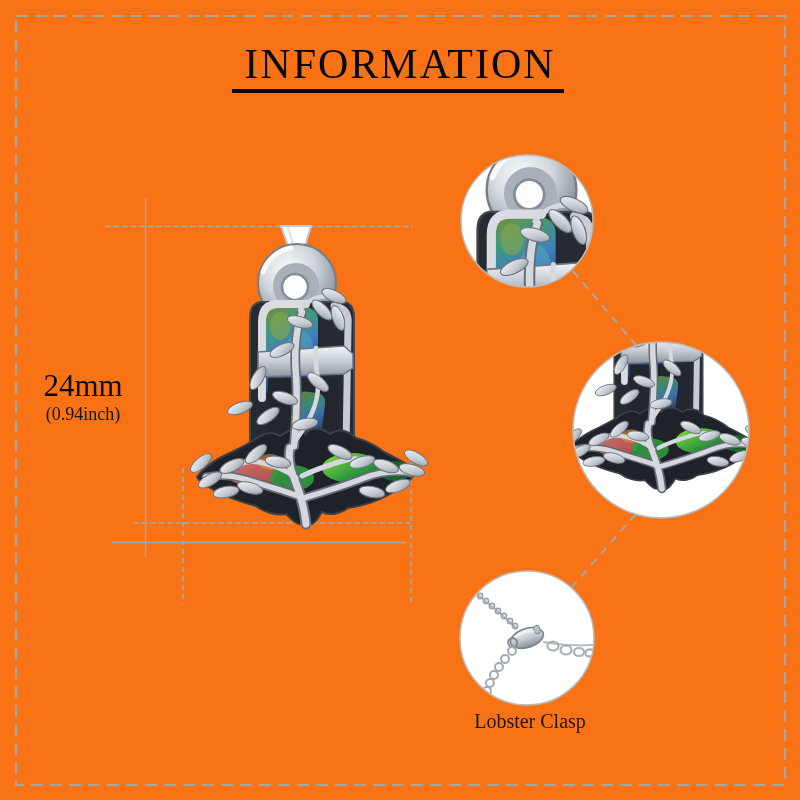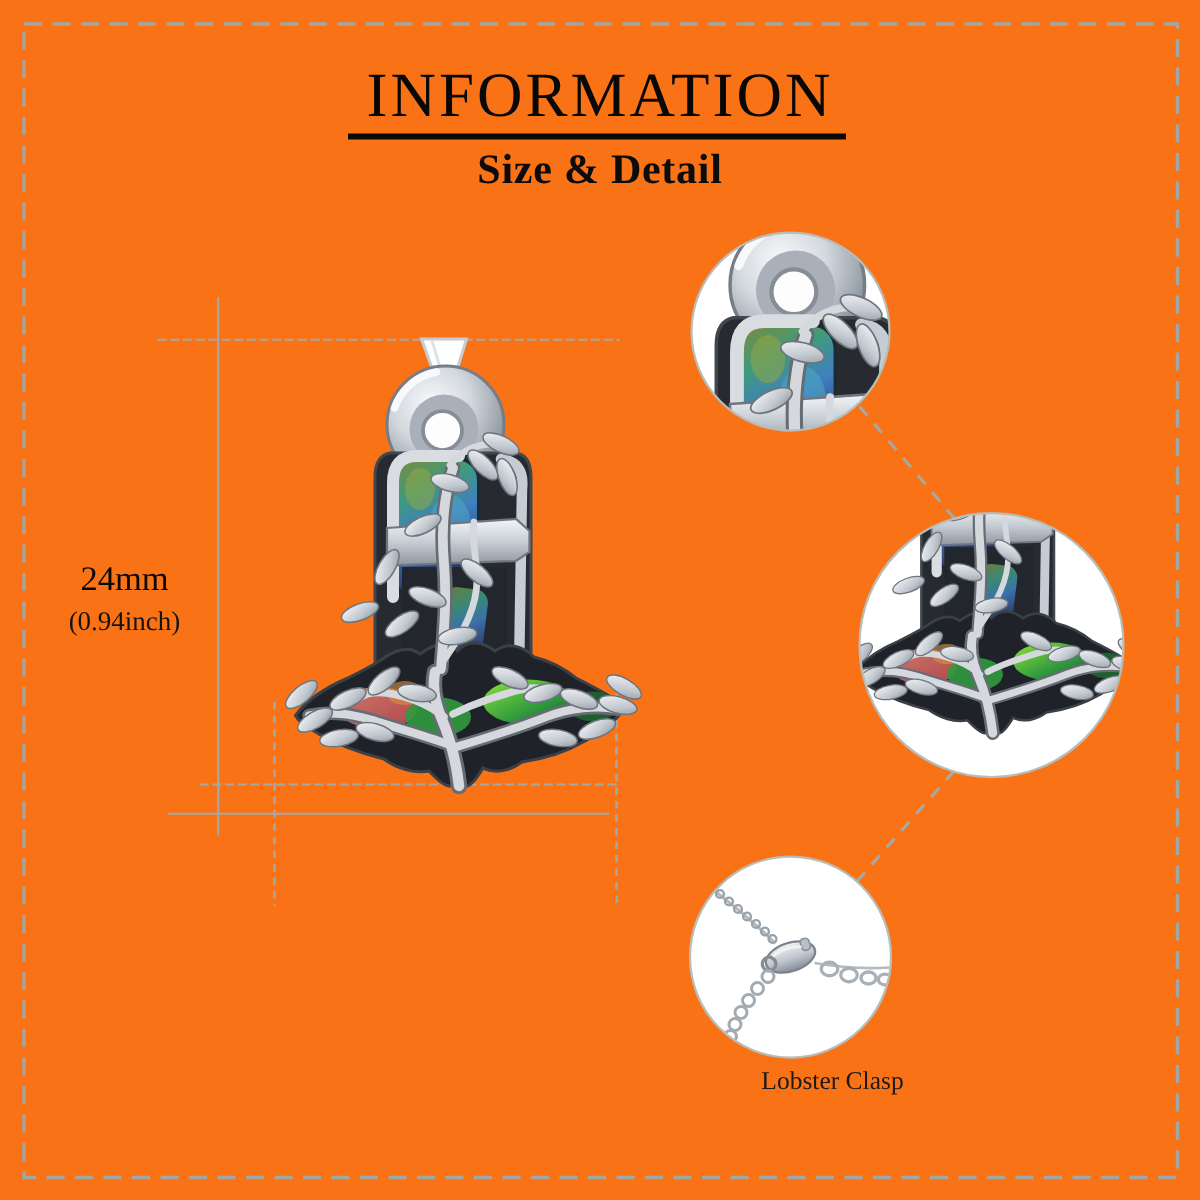--- a/index.html
+++ b/index.html
@@ -12,27 +12,27 @@
   .title{
     left:0;top:42px;width:800px;text-align:center;
     font-size:42px;font-weight:500;letter-spacing:2px;line-height:44px;color:#080808;
   }
   .title-underline{left:232px;top:89px;width:332px;height:4px;background:#0a0a0a;}
   .subtitle{
     left:0;top:98px;width:800px;text-align:center;
     font-size:28px;font-weight:600;letter-spacing:.5px;line-height:32px;color:#0c0c0c;
   }
   .dim-block{text-align:center;}
-  .dim-mm{font-size:23px;font-weight:400;line-height:33px;color:#0a0a0a;}
+  .dim-mm{font-size:31px;font-weight:400;line-height:33px;color:#0a0a0a;}
   .dim-inch{font-size:18px;font-weight:400;line-height:24px;color:#141414;}
   .height-label{left:2px;top:369px;width:162px;}
   .width-label{left:221px;top:567px;width:160px;}
   .clasp-label{
-    left:455px;top:707px;width:200px;text-align:center;
-    font-size:17px;font-weight:400;color:#1a1a1a;line-height:28px;
+    left:430px;top:707px;width:200px;text-align:center;
+    font-size:20px;font-weight:400;color:#1a1a1a;line-height:28px;
   }
 </style>
 </head>
 <body>
 
 <div class="canvas">
 
   <svg width="800" height="800" viewBox="0 0 800 800">
     <defs>
       <radialGradient id="gSilverR" cx="38%" cy="32%" r="75%">
@@ -248,21 +248,20 @@
             <circle cx="487" cy="691" r="4"></circle>
           <circle cx="485" cy="698" r="3.6"></circle>
         </g>
       </g>
       <circle cx="527" cy="638" r="67" fill="none" stroke="#b9bdb9" stroke-width="1.5"></circle>
     </g>
   </svg>
 
   <div class="abs title">INFORMATION</div>
   <div class="abs title-underline"></div>
-  <div class="abs subtitle">Size &amp; Detail</div>
 
   <div class="abs dim-block height-label">
     <div class="dim-mm">24mm</div>
     <div class="dim-inch">(0.94inch)</div>
   </div>
 
 
   <div class="abs clasp-label">Lobster Clasp</div>
 </div>
 

